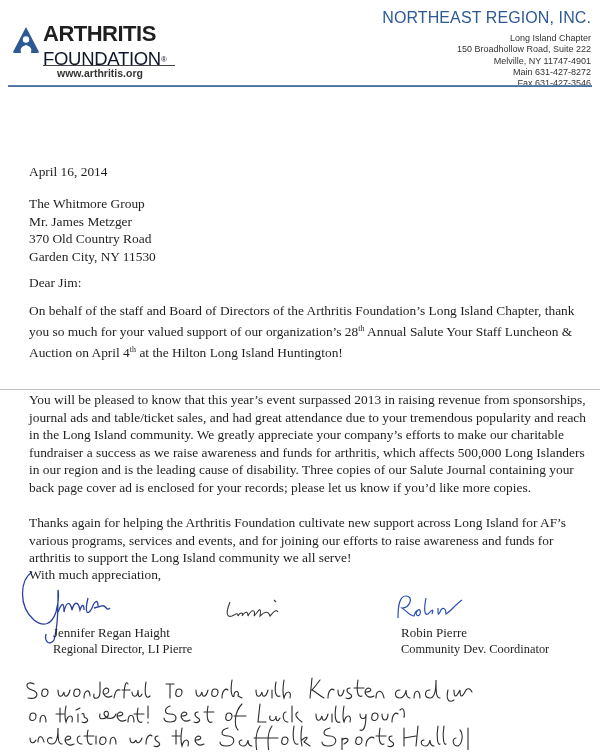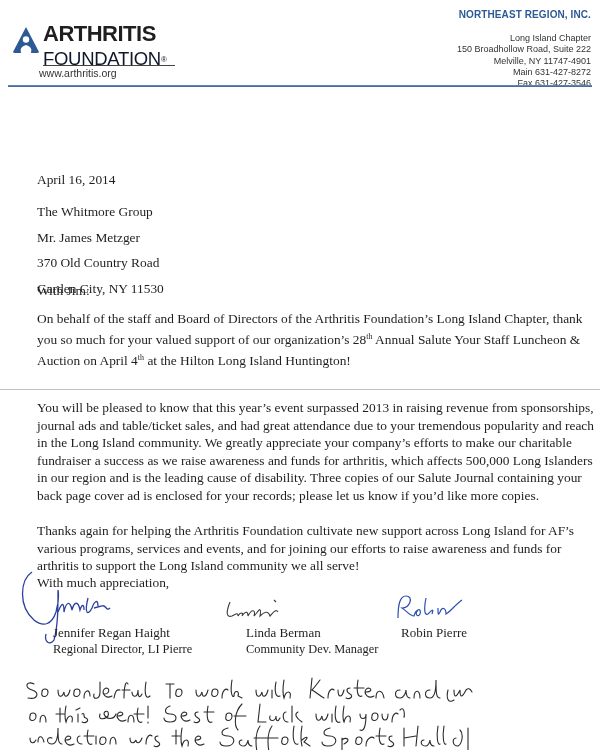--- a/index.html
+++ b/index.html
@@ -16,36 +16,36 @@
       position: absolute; left: 31px; top: 1px; font-family: "Liberation Sans", sans-serif;
       font-weight: bold; font-size: 22px; letter-spacing: -0.5px; color: #1f1f1f; line-height: 22px;
     }
     .logo-word2 {
       position: absolute; left: 31px; top: 28px; font-family: "Liberation Sans", sans-serif;
       font-size: 18.5px; letter-spacing: -0.3px; color: #0f172a; line-height: 18px;
     }
     .logo-word2 sup { font-size: 8px; vertical-align: top; position: relative; top: 1px; }
     .logo-rule { position: absolute; left: 31px; top: 43px; width: 132px; height: 1px; background: #444; }
     .logo-url {
-      position: absolute; left: 27px; top: 45px; font-family: "Liberation Sans", sans-serif;
-      font-size: 10.5px; font-weight: normal; color: #333;
+      position: absolute; left: 45px; top: 45px; font-family: "Liberation Sans", sans-serif;
+      font-size: 10.5px; font-weight: bold; color: #333;
     }
 
     .org { position: absolute; right: 9px; top: 9px; text-align: right; font-family: "Liberation Sans", sans-serif; }
-    .org-name { font-size: 10px; font-weight: bold; color: #2d5a95; letter-spacing: 0.1px; margin-bottom: 13px; }
+    .org-name { font-size: 16px; font-weight: normal; color: #2d5a95; letter-spacing: 0.1px; margin-bottom: 6px; }
     .org-line { font-size: 9px; color: #333; line-height: 11.3px; text-align: right; }
 
     .header-rule {
       position: absolute; left: 8px; top: 85px; width: 584px; height: 2px;
       background: linear-gradient(#6f8fb8, #3e6297);
     }
 
     
     .letter { position: absolute; left: 29px; top: 0; width: 560px; font-size: 13.4px; line-height: 17.6px; }
-    .letter p { margin: 8px; }
+    .letter p { margin: 0; }
     .date { position: absolute; top: 163px; }
     .recipient { position: absolute; top: 195px; }
     .salutation { position: absolute; top: 274px; }
     .para1 { position: absolute; top: 302px; width: 560px; }
     .para2 { position: absolute; top: 391px; width: 560px; }
     .para3 { position: absolute; top: 514px; width: 560px; }
     .closing { position: absolute; top: 566px; }
     .para sup { font-size: 8px; }
 
     .fold-line { position: absolute; left: 0; top: 389px; width: 600px; height: 1px; background: #9a9a9a; opacity: 0.6; }
@@ -90,21 +90,21 @@
   <div class="fold-line"></div>
 
   <div class="letter">
     <p class="date">April 16, 2014</p>
     <div class="recipient">
       <p>The Whitmore Group</p>
       <p>Mr. James Metzger</p>
       <p>370 Old Country Road</p>
       <p>Garden City, NY 11530</p>
     </div>
-    <p class="salutation">With Jim:</p>
+    <p class="salutation">Dear Jim:</p>
     <p class="para para1"><span>On behalf of the staff and Board of Directors of the Arthritis Foundation’s Long Island Chapter, thank you so much for your valued support of our organization’s 28</span><sup>th</sup><span> Annual Salute Your Staff Luncheon &amp; Auction on April 4</span><sup>th</sup><span> at the Hilton Long Island Huntington!</span></p>
     <p class="para para2">You will be pleased to know that this year’s event surpassed 2013 in raising revenue from sponsorships, journal ads and table/ticket sales, and had great attendance due to your tremendous popularity and reach in the Long Island community.  We greatly appreciate your company’s efforts to make our charitable fundraiser a success as we raise awareness and funds for arthritis, which affects 500,000 Long Islanders in our region and is the leading cause of disability.  Three copies of our Salute Journal containing your back page cover ad is enclosed for your records; please let us know if you’d like more copies.</p>
     <p class="para para3">Thanks again for helping the Arthritis Foundation cultivate new support across Long Island for AF’s various programs, services and events, and for joining our efforts to raise awareness and funds for arthritis to support the Long Island community we all serve!</p>
     <p class="closing">With much appreciation,</p>
   </div>
 
   <svg class="sig" style="left:18px; top:568px;" width="110" height="80" viewBox="0 0 110 80">
     <path d="M14 4 C2 12 0 38 16 52 C26 60 34 56 38 44 C42 30 40 22 40 22 C40 40 40 58 36 72 C32 78 26 74 28 66" fill="none" stroke="#2a3f9e" stroke-width="1.3"></path>
     <path d="M40 44 C44 34 46 34 46 44 C48 34 52 32 54 42 C56 34 60 32 62 42 C64 36 66 36 66 42 M70 30 C66 46 70 48 74 40 C76 34 80 30 80 38 M76 40 L84 38 C88 36 88 44 92 40" fill="none" stroke="#2a3f9e" stroke-width="1.3"></path>
   </svg>
@@ -112,26 +112,23 @@
     <path d="M8 4 C4 14 4 20 10 18 C14 16 16 14 16 18 C18 14 22 14 20 18 C24 12 26 14 26 18 C30 10 34 12 32 18 C36 14 40 6 38 18 C42 14 46 12 48 18 C50 16 54 10 56 14 M52 2 L54 4" fill="none" stroke="#3a3a3a" stroke-width="1.1"></path>
   </svg>
   <svg class="sig" style="left:392px; top:592px;" width="80" height="32" viewBox="0 0 80 32">
     <path d="M6 26 C6 12 8 4 14 4 C22 4 18 16 10 16 C16 20 18 24 22 24 C24 16 30 16 28 22 C26 26 22 22 26 18 M34 6 C32 16 32 24 36 22 C40 18 42 16 40 22 M46 16 C46 22 46 24 48 20 C50 14 54 16 54 22 C58 20 64 12 70 8" fill="none" stroke="#2a4fb0" stroke-width="1.2"></path>
   </svg>
 
   <div class="signer signer-1">
     <div>Jennifer Regan Haight</div>
     <div class="title">Regional Director, LI Pierre</div>
   </div>
-  <div class="signer signer-2">
-    <div>Linda Berman</div>
-    <div class="title">Community Dev. Manager</div>
-  </div>
   <div class="signer signer-3">
     <div>Robin Pierre</div>
+    <div class="title">Community Dev. Coordinator</div>
   </div>
 
   <svg class="handnote" width="460" height="80" viewBox="0 0 460 80">
     <g fill="none" stroke="#2b2b2b" stroke-width="1.1" stroke-linecap="round">
 
       <path d="M14 14 C6 10 4 18 12 20 C20 22 18 30 8 28 M22 22 C20 28 28 28 28 22 C28 18 22 18 22 22"></path>
       <path d="M38 20 C38 28 42 28 44 22 C44 28 48 28 50 20 M54 22 C52 28 60 28 60 22 C60 18 54 18 54 22 M64 28 C64 20 70 18 70 26 M74 24 C72 30 80 30 80 22 L80 12 M84 24 C90 24 90 18 86 18 C80 20 84 30 92 26 M94 28 C96 18 98 20 100 20 M104 28 C104 16 106 10 108 14 M102 20 L110 20 M112 22 C112 28 118 28 118 20 C118 28 120 28 122 24 M126 12 C124 24 126 30 130 26"></path>
       <path d="M146 14 L154 14 M150 14 L150 28 M156 22 C154 28 162 28 162 22 C162 18 156 18 156 22"></path>
       <path d="M176 20 C176 28 180 28 182 22 C182 28 186 28 188 20 M192 22 C190 28 198 28 198 22 C198 18 192 18 192 22 M202 28 C202 20 206 18 208 20 M212 10 C210 22 212 28 214 26 C214 20 220 20 218 26 L222 28"></path>
       <path d="M236 20 C236 28 240 28 242 22 C242 28 246 28 248 20 M252 20 L252 28 M256 12 C254 22 256 28 260 26 M264 10 C262 22 264 28 264 28 C266 20 272 20 270 28"></path>

